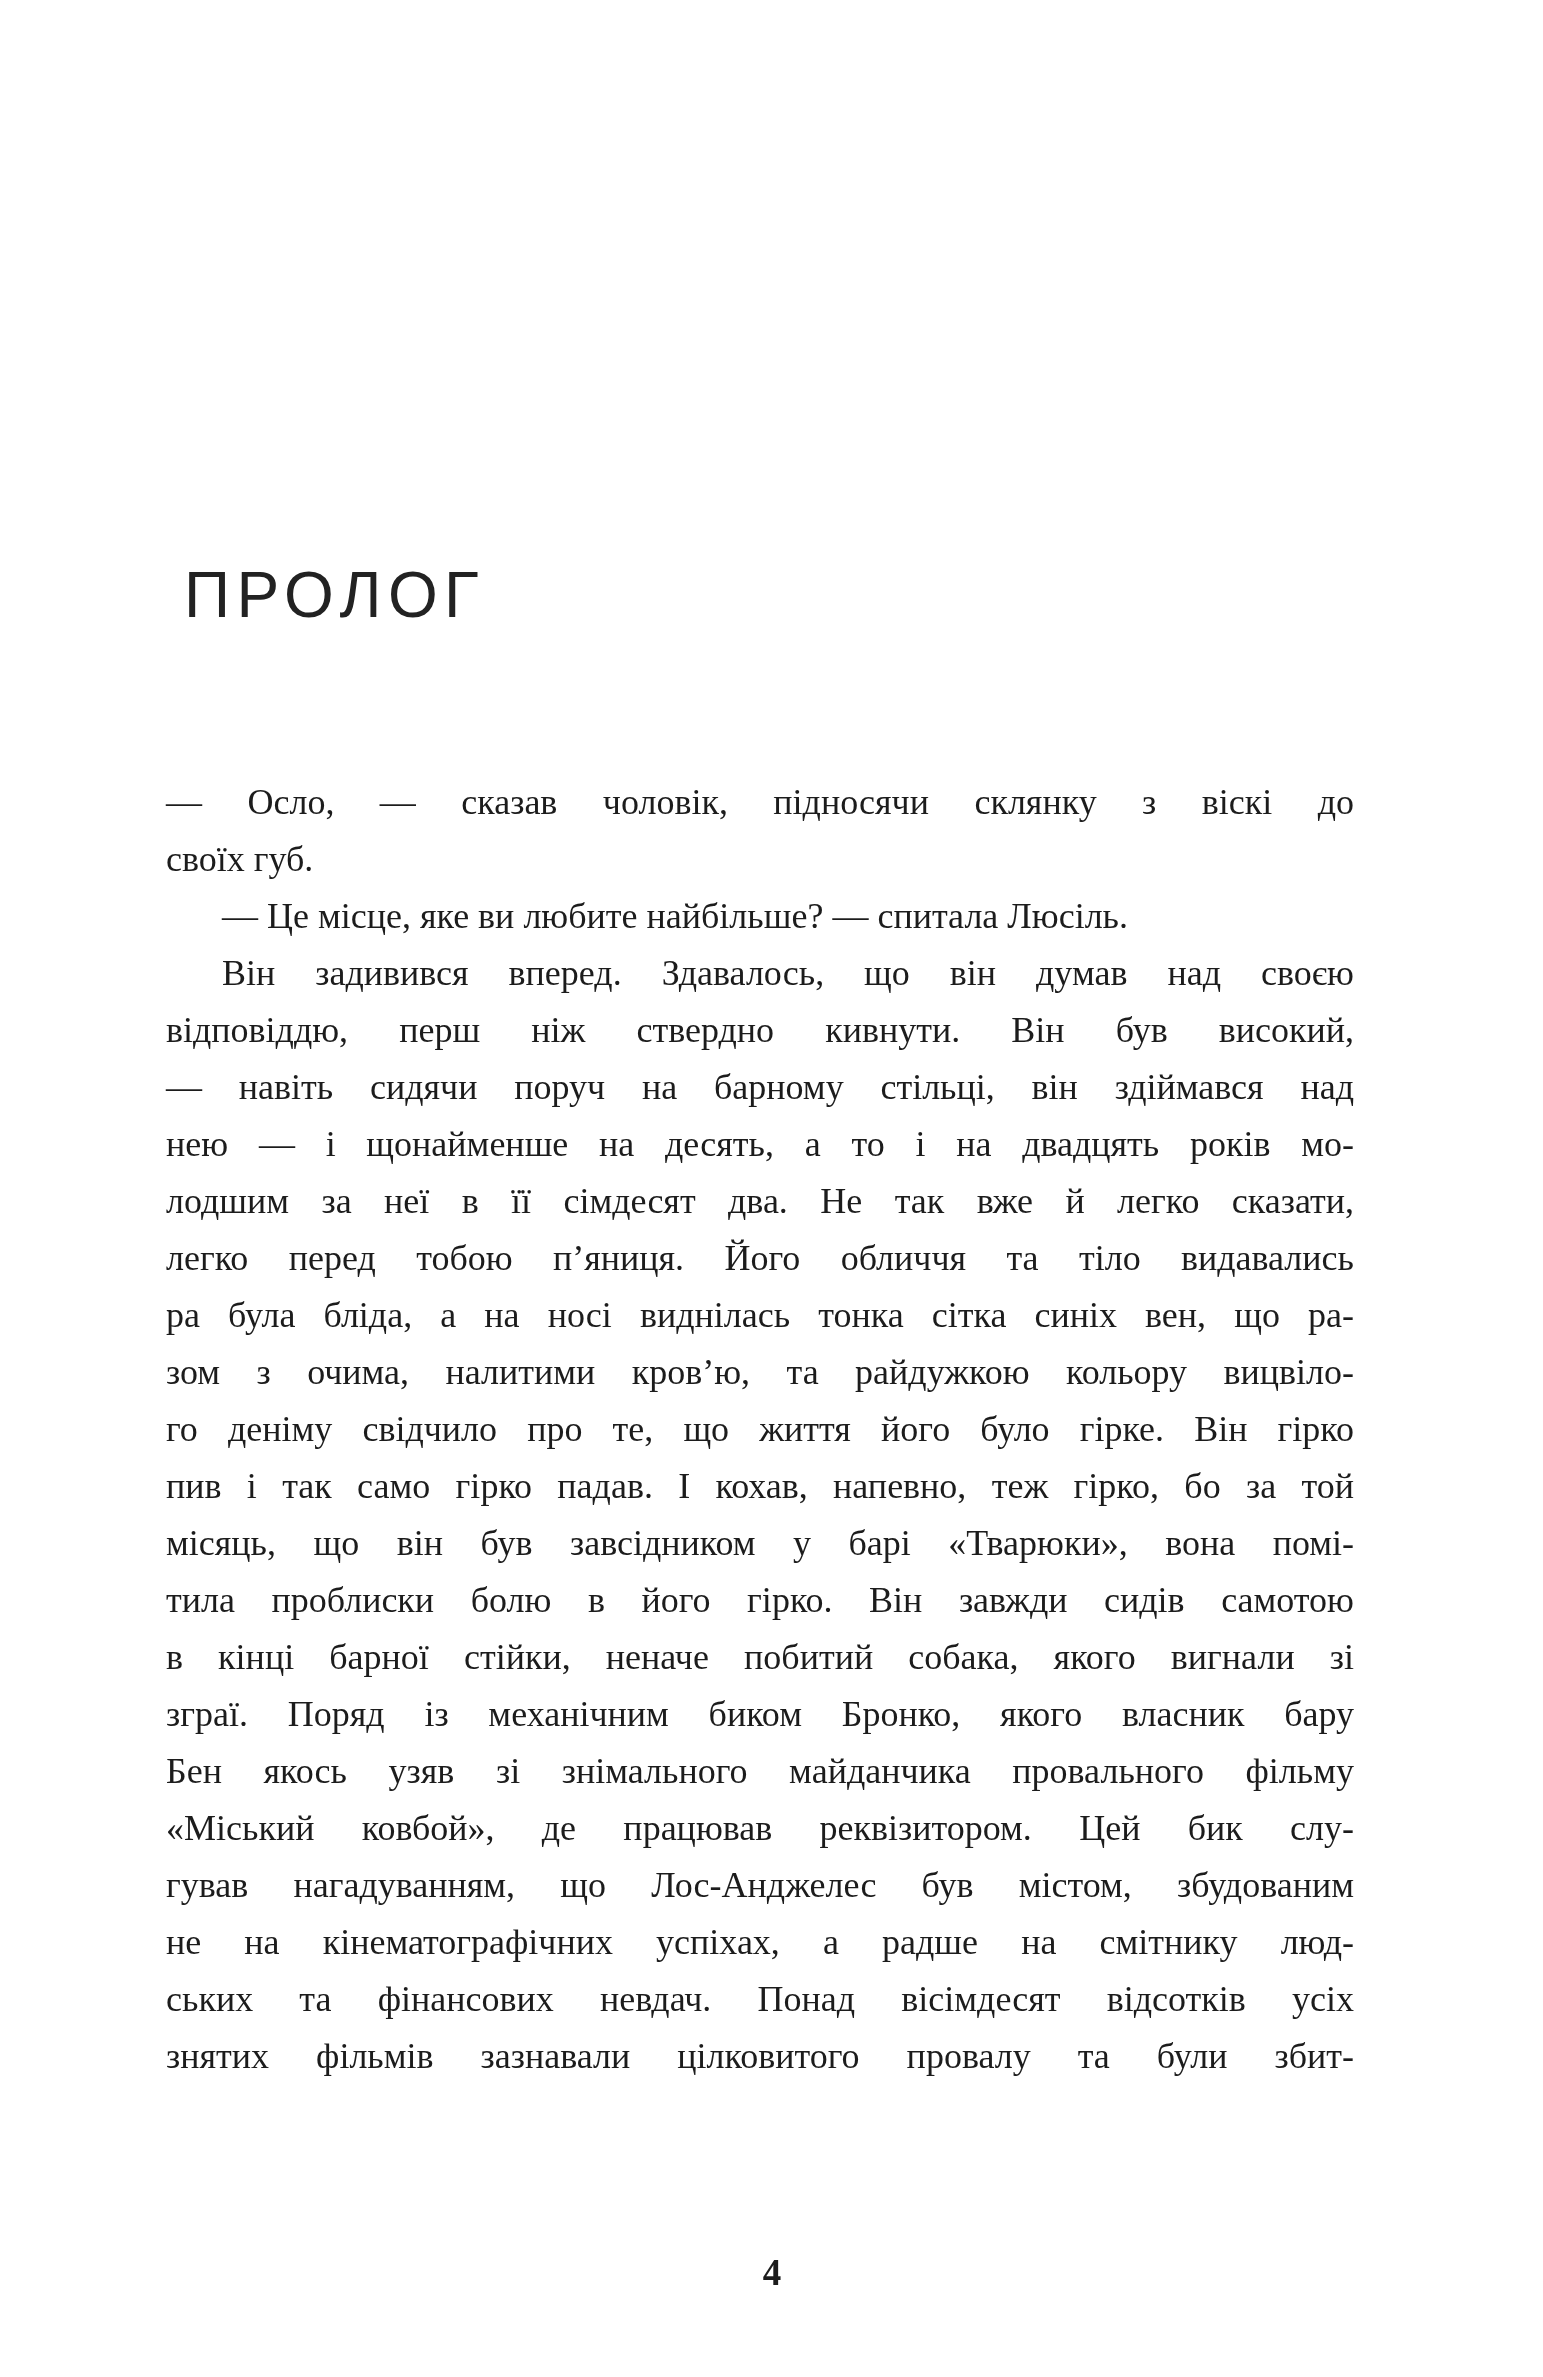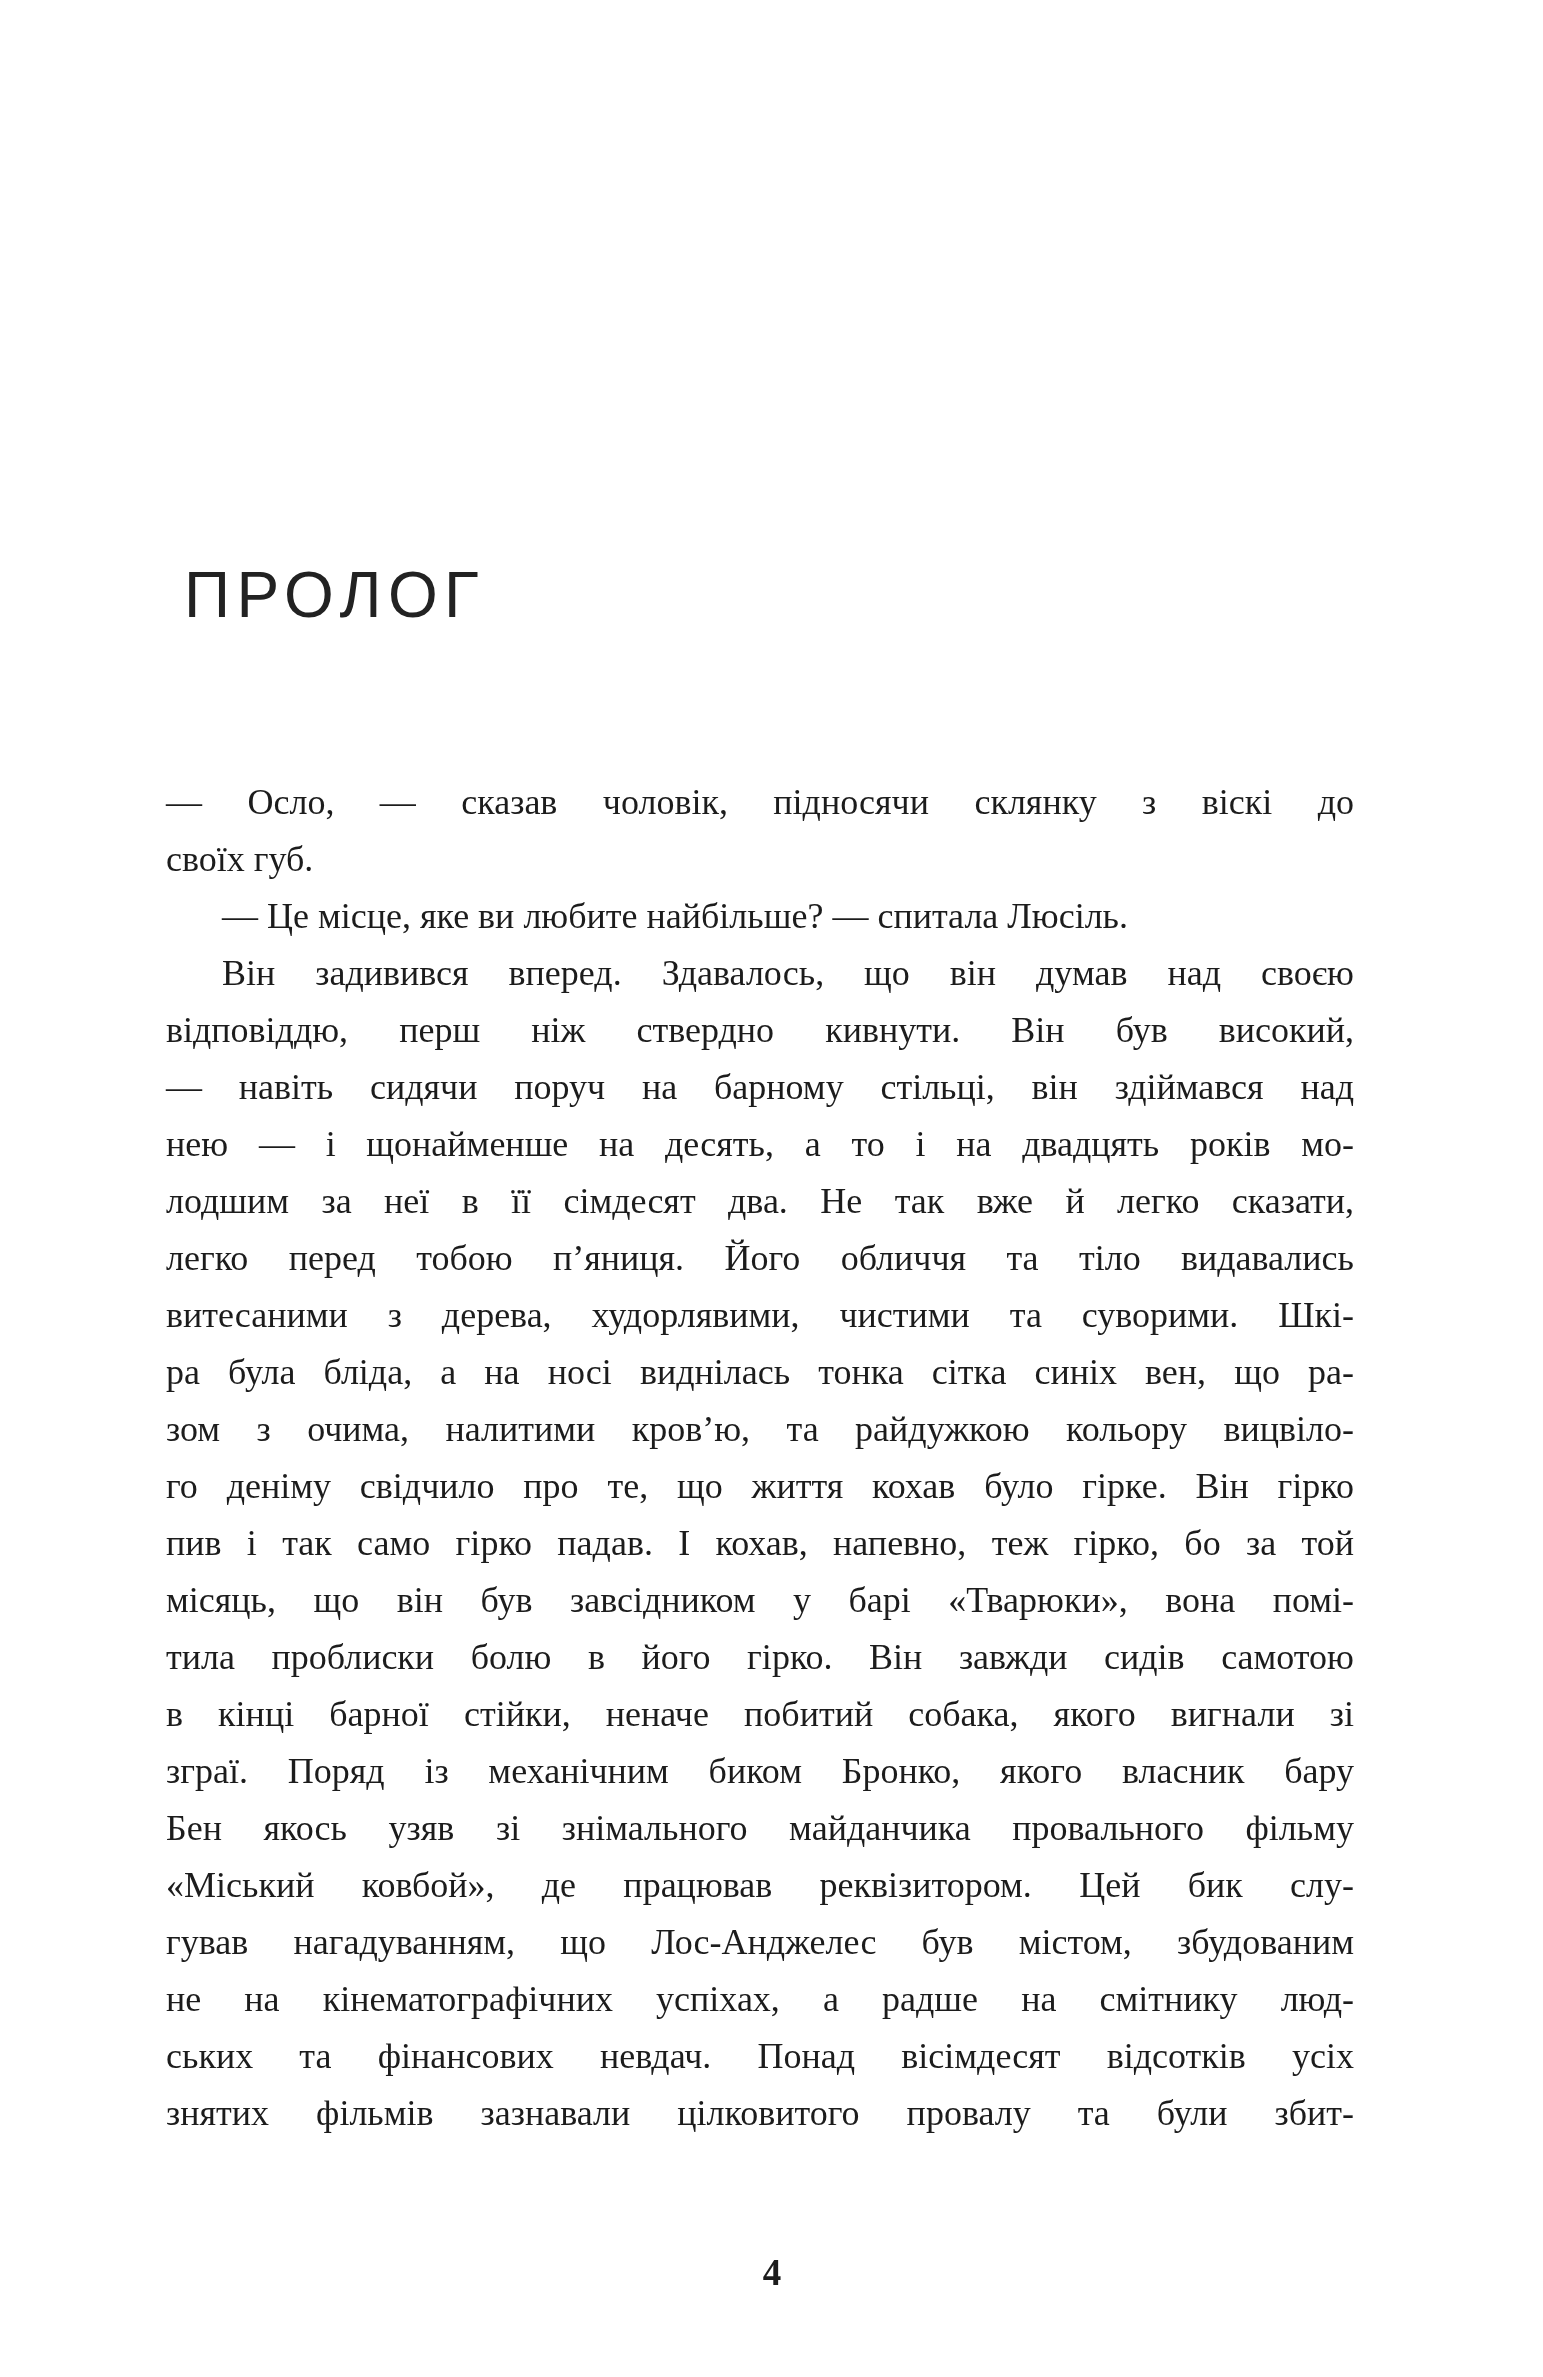--- a/index.html
+++ b/index.html
@@ -76,24 +76,23 @@
       <div class="paragraph">
         <div class="line last indent">— Це місце, яке ви любите найбільше? — спитала Люсіль.</div>
       </div>
       <div class="paragraph">
         <div class="line indent">Він задивився вперед. Здавалось, що він думав над своєю</div>
         <div class="line">відповіддю, перш ніж ствердно кивнути. Він був високий,</div>
         <div class="line">— навіть сидячи поруч на барному стільці, він здіймався над</div>
         <div class="line">нею — і щонайменше на десять, а то і на двадцять років мо-</div>
         <div class="line">лодшим за неї в її сімдесят два. Не так вже й легко сказати,</div>
         <div class="line">легко перед тобою п’яниця. Його обличчя та тіло видавались</div>
-        <div class="line">витесаними з дерева, худорлявими, чистими та суворими. Шкі-</div>
         <div class="line">ра була бліда, а на носі виднілась тонка сітка синіх вен, що ра-</div>
         <div class="line">зом з очима, налитими кров’ю, та райдужкою кольору вицвіло-</div>
-        <div class="line">го деніму свідчило про те, що життя кохав було гірке. Він гірко</div>
+        <div class="line">го деніму свідчило про те, що життя його було гірке. Він гірко</div>
         <div class="line">пив і так само гірко падав. І кохав, напевно, теж гірко, бо за той</div>
         <div class="line">місяць, що він був завсідником у барі «Тварюки», вона помі-</div>
         <div class="line">тила проблиски болю в його гірко. Він завжди сидів самотою</div>
         <div class="line">в кінці барної стійки, неначе побитий собака, якого вигнали зі</div>
         <div class="line">зграї. Поряд із механічним биком Бронко, якого власник бару</div>
         <div class="line">Бен якось узяв зі знімального майданчика провального фільму</div>
         <div class="line">«Міський ковбой», де працював реквізитором. Цей бик слу-</div>
         <div class="line">гував нагадуванням, що Лос-Анджелес був містом, збудованим</div>
         <div class="line">не на кінематографічних успіхах, а радше на смітнику люд-</div>
         <div class="line">ських та фінансових невдач. Понад вісімдесят відсотків усіх</div>

